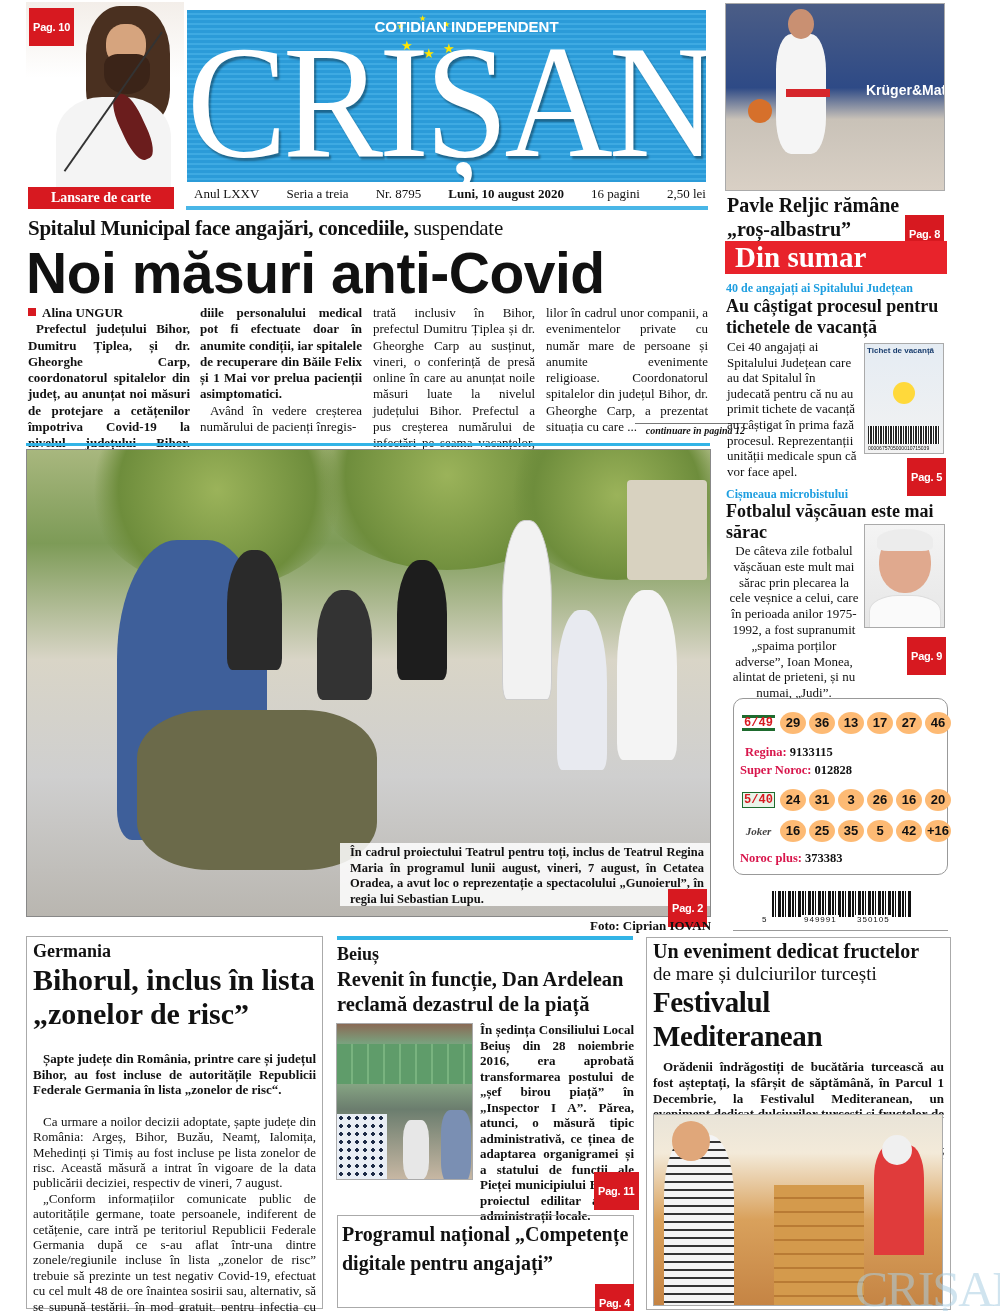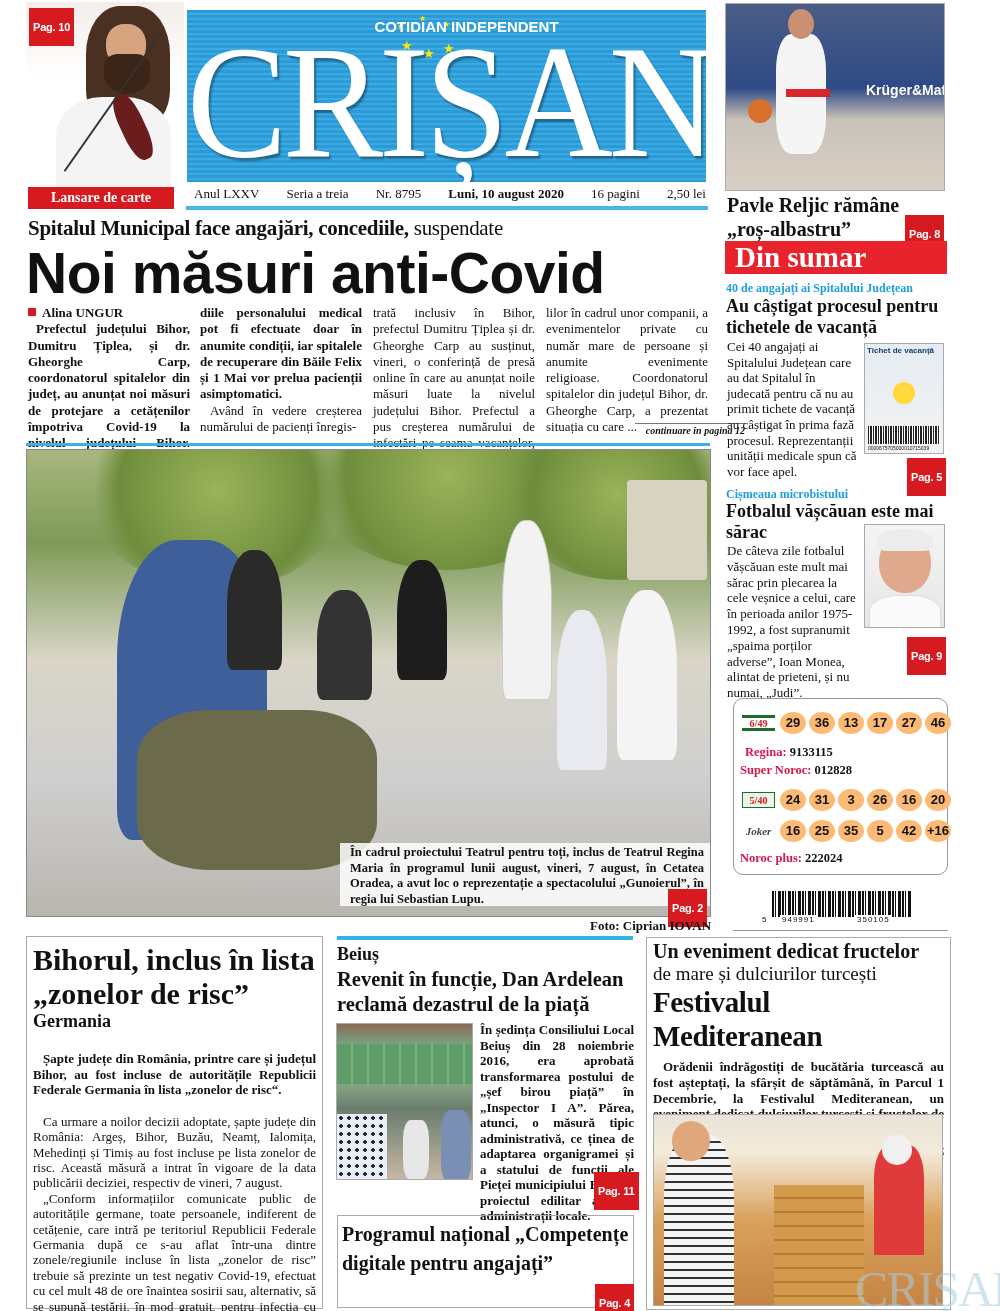--- a/index.html
+++ b/index.html
@@ -61,27 +61,27 @@
   #ticket .sun { position:absolute; left: 28px; top: 38px; width: 22px; height: 22px; background: #ffd93b; border-radius: 50%; }
   #ticket .bars { position:absolute; left: 3px; top: 82px; width: 72px; height: 18px; background: repeating-linear-gradient(90deg, #222 0 1px, #fff 1px 2px, #222 2px 4px, #fff 4px 5px); }
   #ticket .num { position:absolute; left: 3px; top: 101px; font-size: 5px; }
   #pag5 { left: 907px; top: 458px; }
   #s2-kick { left: 726px; top: 487px; }
   #s2-title { left: 726px; top: 501px; width: 222px; font-size: 18px; font-weight: bold; line-height: 21px; }
   #s2-photo { left: 864px; top: 524px; width: 81px; height: 104px; border:1px solid #aaa; background: linear-gradient(180deg,#f4f4f4,#e6e6e6); overflow:hidden; }
   #s2-photo .h { position:absolute; left: 14px; top: 8px; width: 52px; height: 60px; background: #e0a98e; border-radius: 48%; }
   #s2-photo .hr { position:absolute; left: 12px; top: 4px; width: 56px; height: 22px; background: #ececec; border-radius: 50% 50% 20% 20%; }
   #s2-photo .sh { position:absolute; left: 4px; top: 70px; width: 72px; height: 40px; background: #fafafa; border-radius: 40% 40% 0 0; border:1px solid #ddd; }
-  #s2-body { left: 727px; top: 543px; width: 190px; font-size: 13px; line-height: 15.8px; }
+  #s2-body { left: 727px; top: 543px; width: 190px; font-size: 13px; line-height: 15.8px; text-align: center; }
   #pag9 { left: 907px; top: 637px; }
 
   
   #lotto { left: 733px; top: 698px; width: 215px; height: 177px; border: 1px solid #999; border-radius: 10px; background:#fff; }
   .lrow { position:absolute; left: 8px; display:flex; align-items:center; }
-  .lgame { width: 33px; height: 16px; font-family: Liberation Serif, serif; font-size: 10px; font-weight: bold; color: #d71920; margin-right: 5px; display:flex; align-items:center; justify-content:center; }
+  .lgame { width: 33px; height: 16px; font-family: Liberation Mono, monospace; font-size: 12px; font-weight: bold; color: #d71920; margin-right: 5px; display:flex; align-items:center; justify-content:center; }
   .ball { width: 26px; height: 22px; border-radius: 50%; background: #fdba74; font-family: "Liberation Sans", sans-serif; font-weight: bold; font-size: 13px; line-height: 22px; text-align: center; margin-right: 3px; color:#111; }
   .lprize { position:absolute; left: 11px; font-size: 12.5px; font-weight: bold; }
   .lprize .lbl { color: #d8164c; }
   #barcode { left: 760px; top: 891px; width: 160px; height: 38px; }
   #barcode .bars { position:absolute; left: 12px; top: 0; width: 140px; height: 26px; background: repeating-linear-gradient(90deg, #111 0 2px, #fff 2px 3px, #111 3px 4px, #fff 4px 6px, #111 6px 9px, #fff 9px 10px); }
   #barcode .dig { position:absolute; top: 24px; font-family: "Liberation Sans", sans-serif; font-size: 8px; letter-spacing: 1px; }
   #bar-rule { left: 733px; top: 930px; width: 215px; height: 1px; background:#999; }
 
   
   #de-box { left: 26px; top: 936px; width: 297px; height: 373px; border: 1px solid #aaa; padding: 4px 6px; }
@@ -241,34 +241,34 @@
   </div>
   <div class="lrow" style="top:121px">
     <div class="lgame" style="color:#444;font-family:'Liberation Serif',serif;font-style:italic;font-size:11px;">Joker</div>
     <div class="ball">16</div>
     <div class="ball">25</div>
     <div class="ball">35</div>
     <div class="ball">5</div>
     <div class="ball">42</div>
     <div class="ball">+16</div>
   </div>
-  <div class="lprize" style="top:152px;left:6px"><span class="lbl">Noroc plus:</span> <span>222024</span></div>
+  <div class="lprize" style="top:152px;left:6px"><span class="lbl">Noroc plus:</span> <span>373383</span></div>
 </div>
 
 <div id="barcode" class="abs">
   <div class="bars"></div>
   <span class="dig" style="left:2px">5</span>
-  <span class="dig" style="left:20px;background:#fff;padding:0 2px">949991</span>
+  <span class="dig" style="left:42px;background:#fff;padding:0 2px">949991</span>
   <span class="dig" style="left:95px;background:#fff;padding:0 2px">350105</span>
 </div>
 <div id="bar-rule" class="abs"></div>
 
 <div id="de-box" class="abs">
+  <div id="de-kick">Germania</div>
   <div id="de-title">Bihorul, inclus în lista „zonelor de risc”</div>
-  <div id="de-kick">Germania</div>
   <div id="de-lead" class="just">Șapte județe din România, printre care și județul Bihor, au fost incluse de autoritățile Republicii Federale Germania în lista „zonelor de risc“.</div>
   <div id="de-body" class="just">Ca urmare a noilor decizii adoptate, șapte județe din România: Argeș, Bihor, Buzău, Neamț, Ialomița, Mehedinți și Timiș au fost incluse pe lista zonelor de risc. Această măsură a intrat în vigoare de la data publicării deciziei, respectiv de vineri, 7 august.</div>
   <div id="de-body2" class="just">„Conform informațiilor comunicate public de autoritățile germane, toate persoanele, indiferent de cetățenie, care intră pe teritoriul Republicii Federale Germania după ce s-au aflat într-una dintre zonele/regiunile incluse în lista „zonelor de risc” trebuie să prezinte un test negativ Covid-19, efectuat cu cel mult 48 de ore înaintea sosirii sau, alternativ, să se supună testării, în mod gratuit, pentru infecția cu Covid-19, într-o perioadă de cel mult 72</div>
 
 </div>
 
 <div id="beius-rule" class="abs"></div>
 <div id="beius-kick" class="abs">Beiuș</div>
 <div id="beius-title" class="abs">Revenit în funcție, Dan Ardelean reclamă dezastrul de la piață</div>
 <div id="beius-photo" class="abs">

